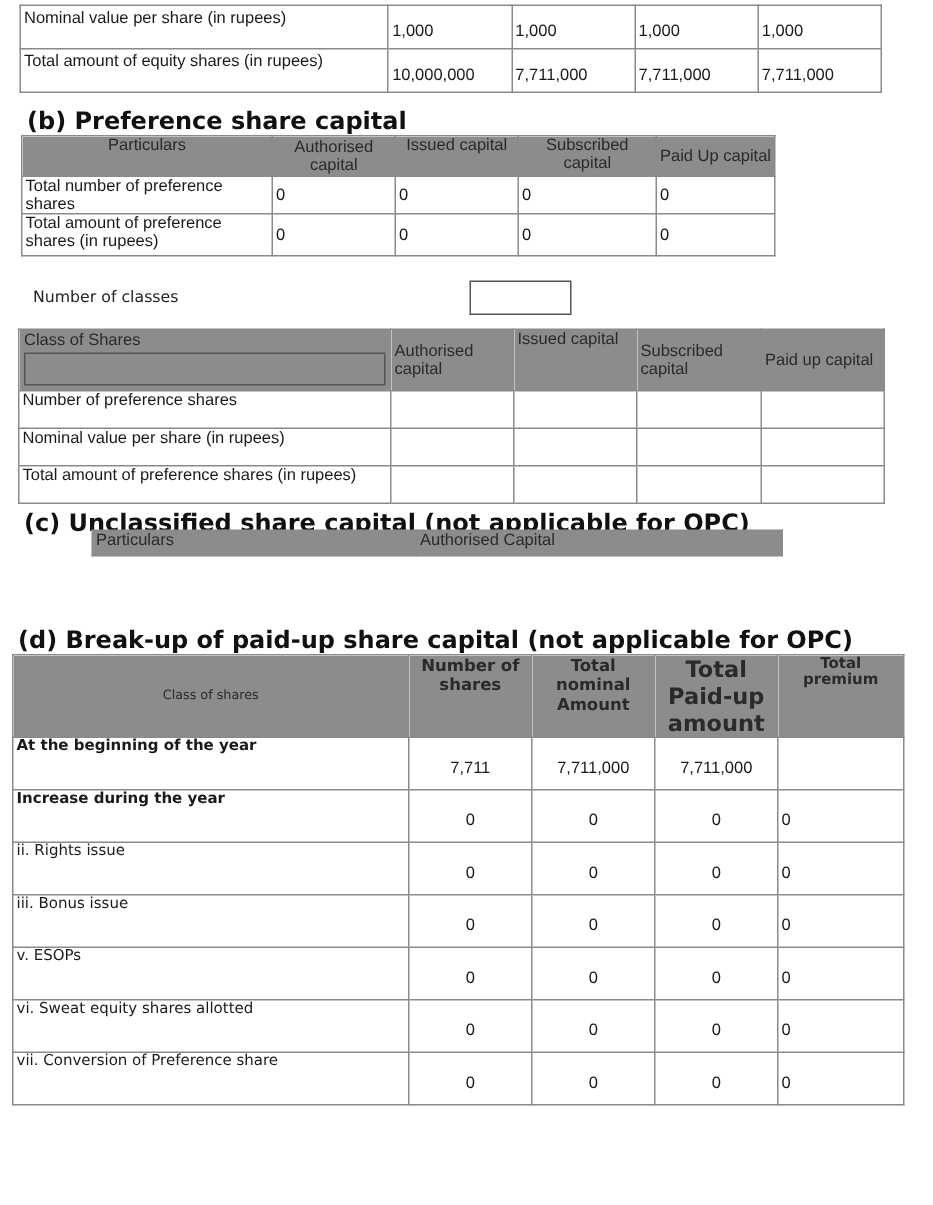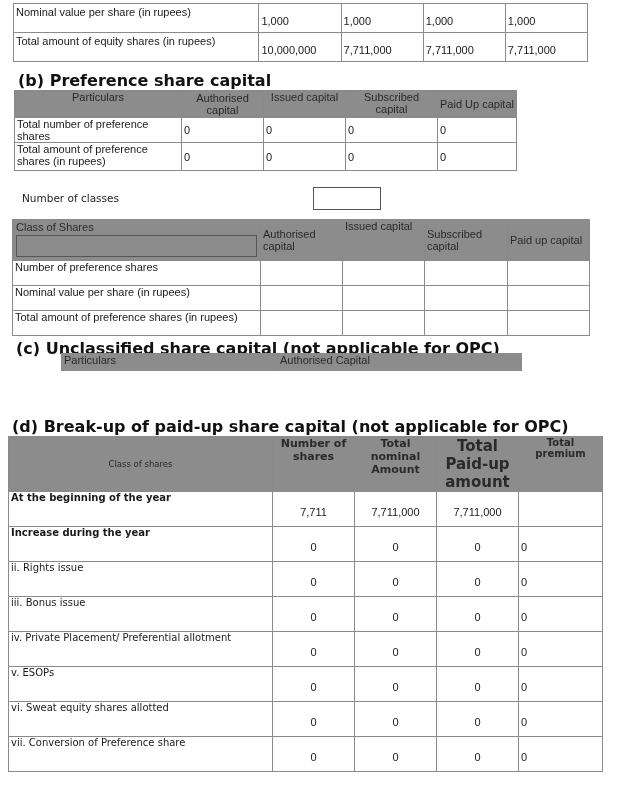--- a/index.html
+++ b/index.html
@@ -193,27 +193,20 @@
     <td class="num">0</td>
     <td class="prem">0</td>
   </tr>
   <tr style="height:34px">
     <td>iii. Bonus issue</td>
     <td class="num">0</td>
     <td class="num">0</td>
     <td class="num">0</td>
     <td class="prem">0</td>
   </tr>
-  <tr style="height:31px">
-    <td>iv. Private Placement/ Preferential allotment</td>
-    <td class="num">0</td>
-    <td class="num">0</td>
-    <td class="num">0</td>
-    <td class="prem">0</td>
-  </tr>
   <tr style="height:33px">
     <td>v. ESOPs</td>
     <td class="num">0</td>
     <td class="num">0</td>
     <td class="num">0</td>
     <td class="prem">0</td>
   </tr>
   <tr style="height:30px">
     <td>vi. Sweat equity shares allotted</td>
     <td class="num">0</td>

